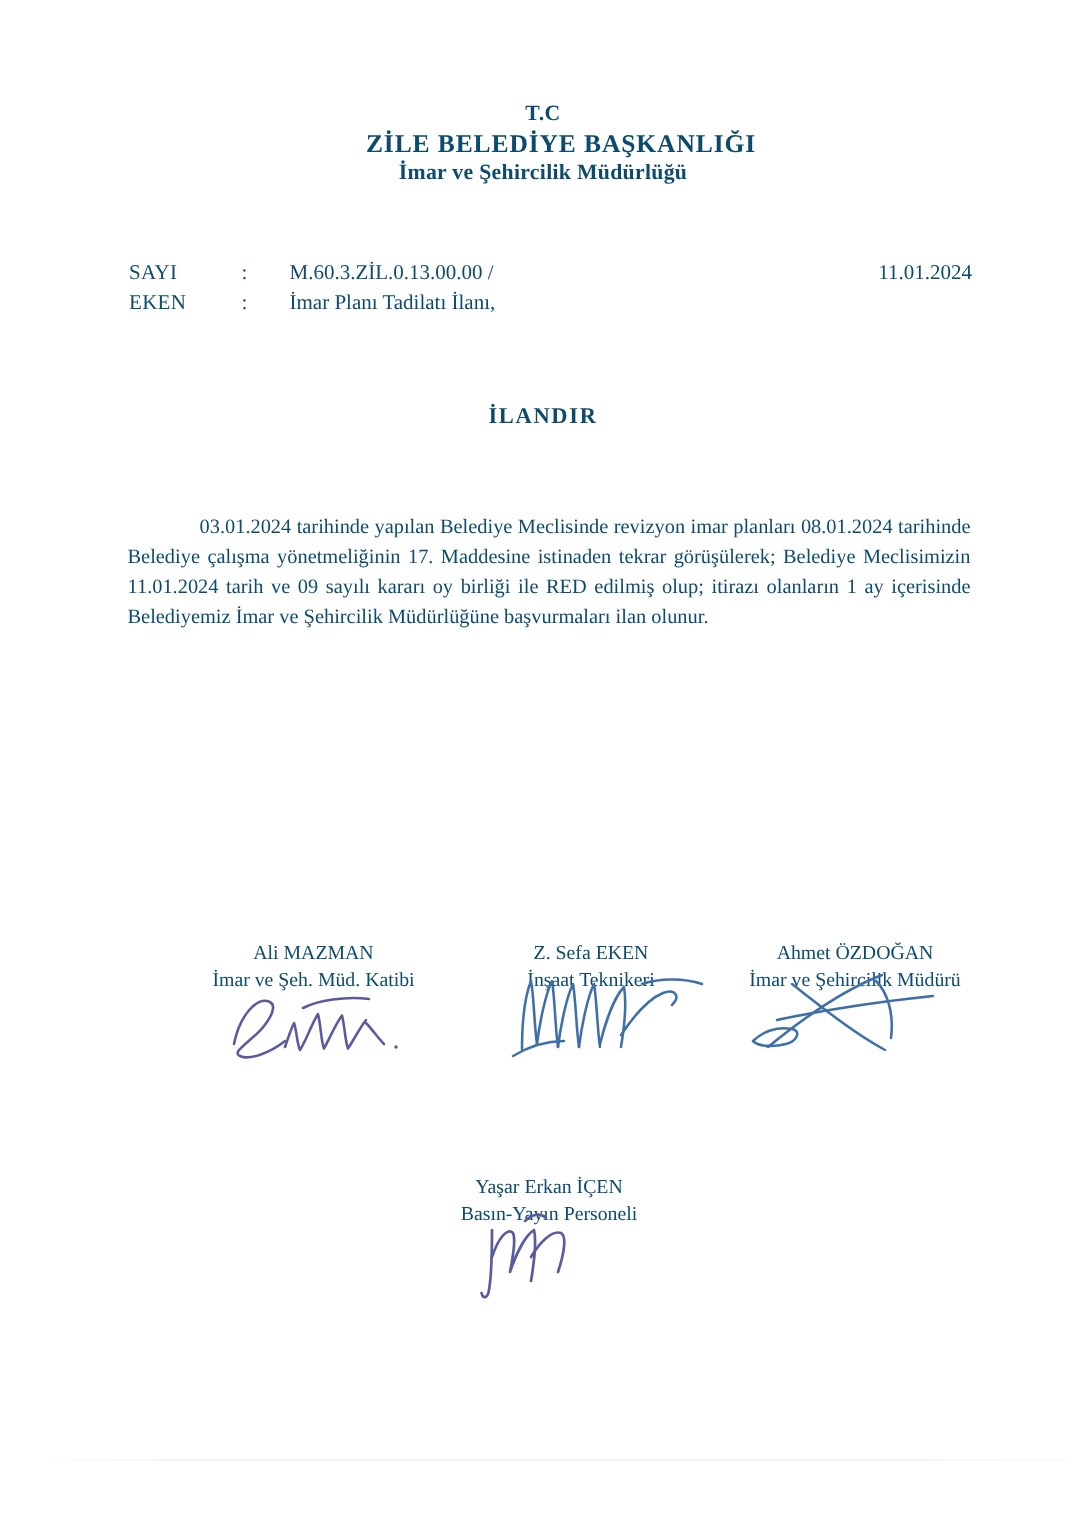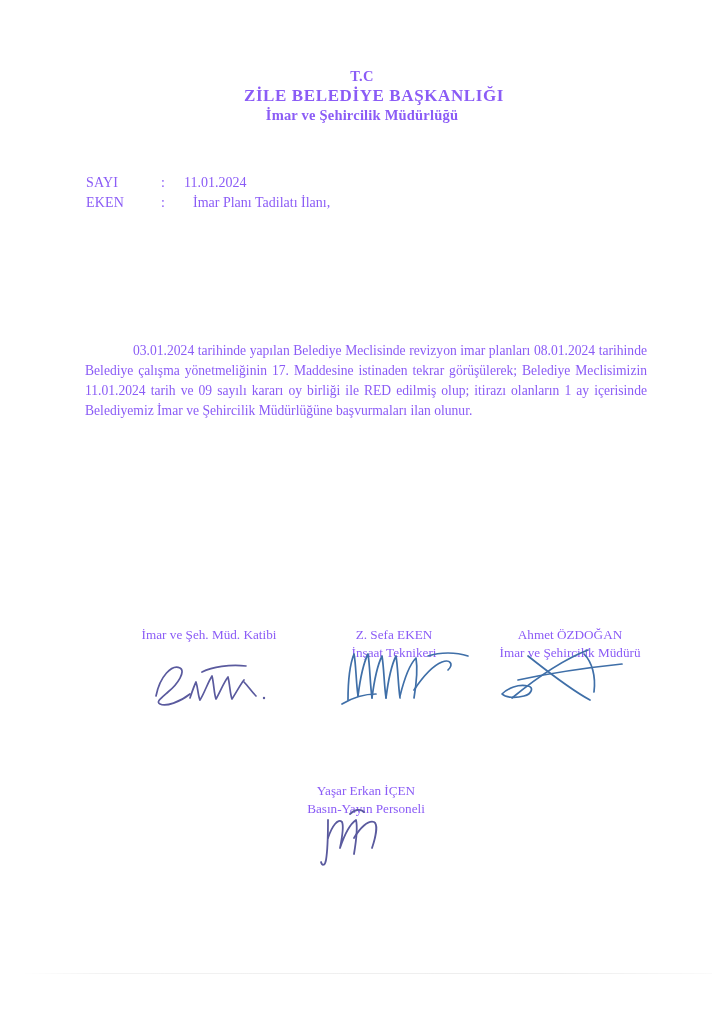--- a/index.html
+++ b/index.html
@@ -8,21 +8,21 @@
     padding: 0;
     background: #ffffff;
   }
   .page {
     position: relative;
     width: 724px;
     height: 988px;
     margin: 0 auto;
     background: #ffffff;
     font-family: "Liberation Serif", "DejaVu Serif", serif;
-    color: #8b5cf6;
+    color: #0c4a6e;
     overflow: hidden;
   }
 
   
   .letterhead {
     position: absolute;
     left: 0;
     top: 68px;
     width: 724px;
     text-align: center;
@@ -168,37 +168,40 @@
   <div class="letterhead">
     <div class="lh-tc">T.C</div>
     <div class="lh-main">ZİLE BELEDİYE BAŞKANLIĞI</div>
     <div class="lh-sub">İmar ve Şehircilik Müdürlüğü</div>
   </div>
 
   <div class="meta">
     <div class="meta-row">
       <span class="meta-key">SAYI</span>
       <span class="meta-colon">:</span>
+      <span class="meta-val">M.60.3.ZİL.0.13.00.00 /</span>
       <span class="meta-date">11.01.2024</span>
     </div>
     <div class="meta-row">
       <span class="meta-key">EKEN</span>
       <span class="meta-colon">:</span>
       <span class="meta-val">İmar Planı Tadilatı İlanı,</span>
     </div>
   </div>
 
+  <div class="doc-title">İLANDIR</div>
 
   <div class="body-text">
     <p>03.01.2024 tarihinde yapılan  Belediye Meclisinde revizyon imar planları 08.01.2024 tarihinde Belediye çalışma yönetmeliğinin 17. Maddesine istinaden tekrar görüşülerek; Belediye Meclisimizin 11.01.2024 tarih ve 09 sayılı kararı oy birliği ile RED edilmiş olup; itirazı olanların 1 ay içerisinde Belediyemiz İmar ve Şehircilik Müdürlüğüne başvurmaları ilan olunur.</p>
   </div>
 
   <div class="sig-row">
 
     <div class="sig-block sig-1">
+      <div class="sig-name">Ali MAZMAN</div>
       <div class="sig-role">İmar ve Şeh. Müd. Katibi</div>
       <svg class="ink" width="140" height="62" viewBox="0 0 140 62" style="left:68px; top:26px;">
         <g fill="none" stroke="#5a5a9e" stroke-width="1.7" stroke-linecap="round" stroke-linejoin="round">
           <path d="M10 44 C14 24, 26 12, 34 16 C40 19, 32 32, 22 40 C14 47, 10 50, 14 52 C20 55, 34 50, 44 42"></path>
           <path d="M44 46 C46 40, 48 34, 50 30 C52 36, 52 44, 54 48 C58 42, 62 30, 66 24 C68 32, 68 42, 70 47 C74 40, 78 30, 82 25 C84 33, 84 42, 86 47 C90 41, 94 33, 98 28"></path>
           <path d="M98 30 C102 34, 106 40, 110 44"></path>
           <path d="M56 20 C66 15, 84 12, 100 14"></path>
           <circle cx="118" cy="46" r="1.2" fill="#5a5a9e" stroke="none"></circle>
         </g>
       </svg>

